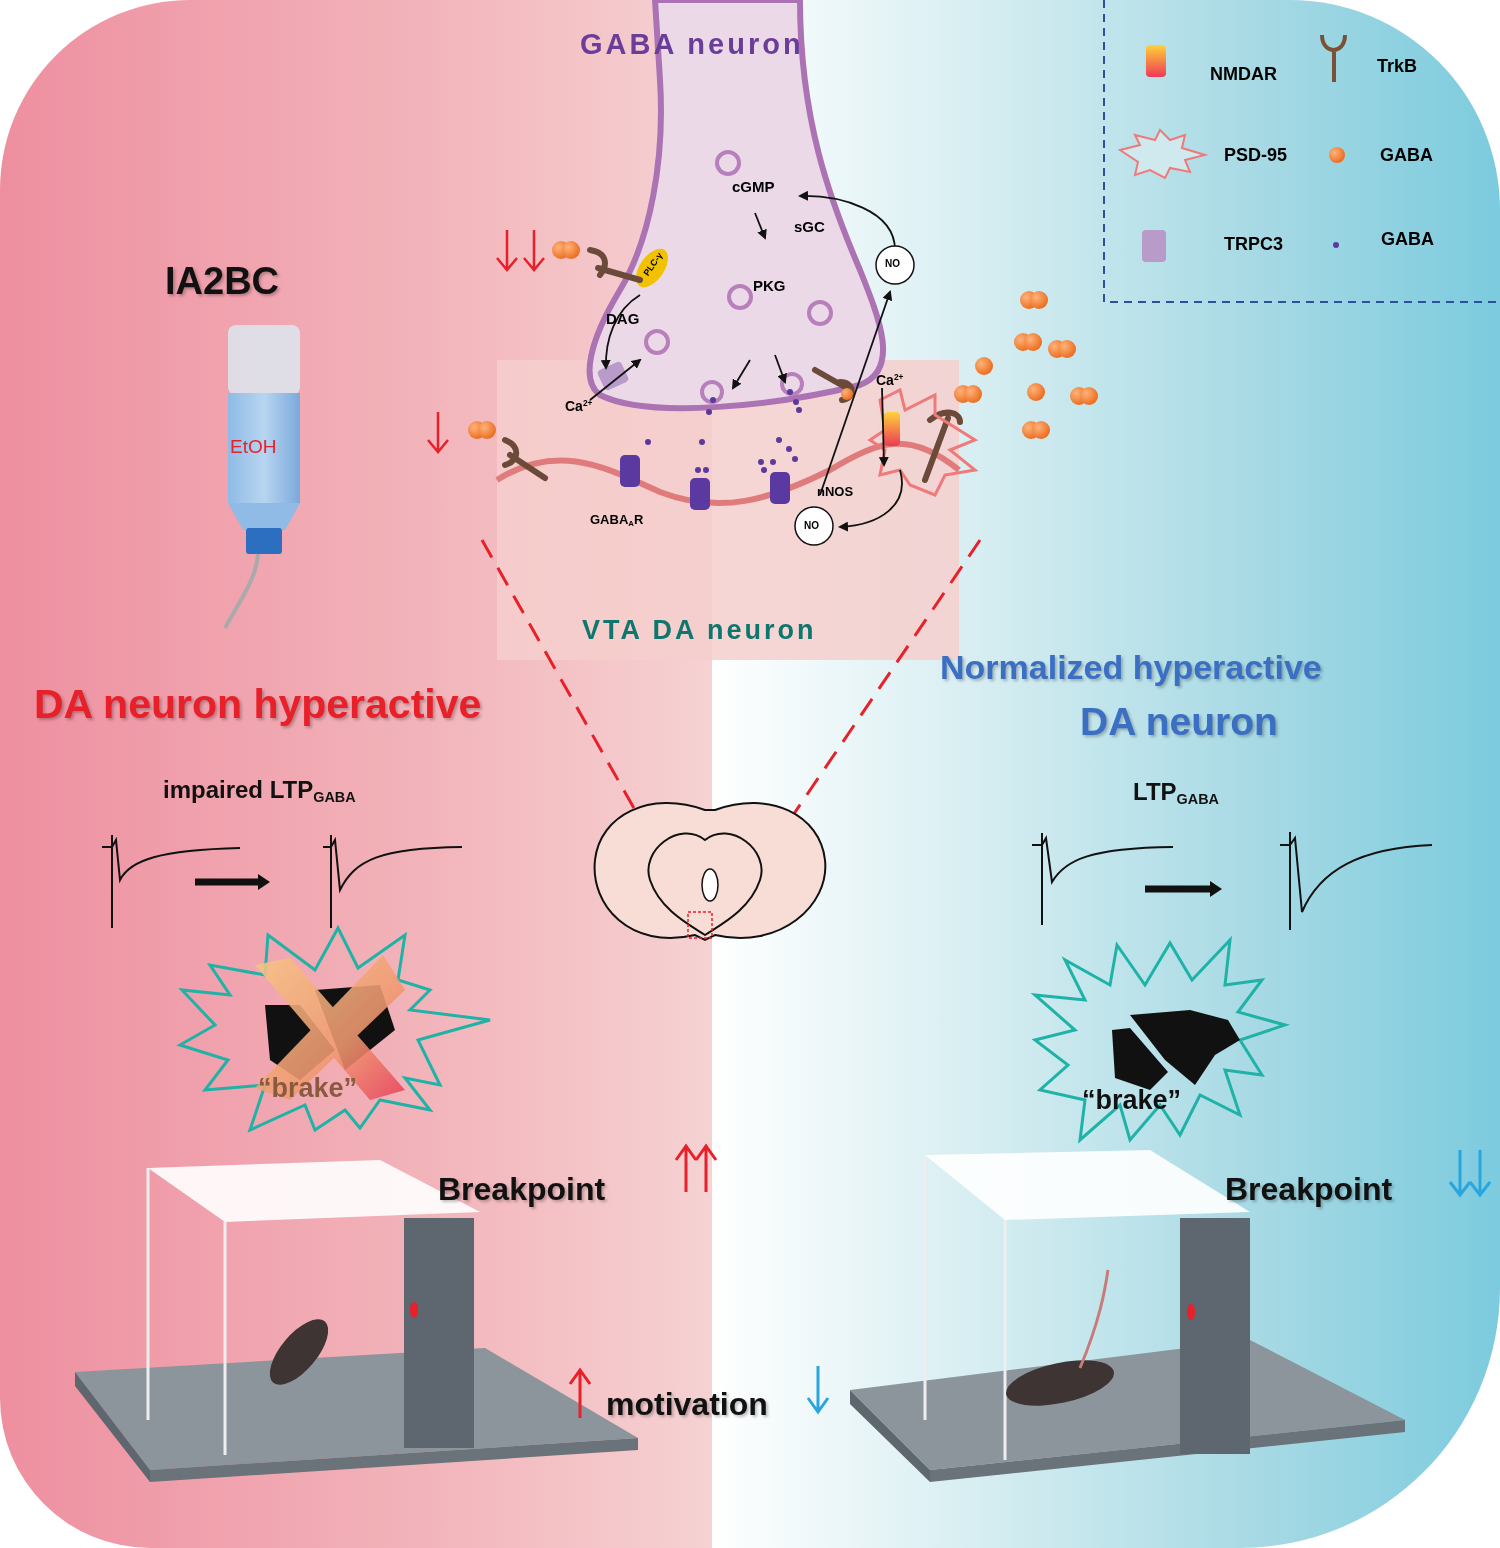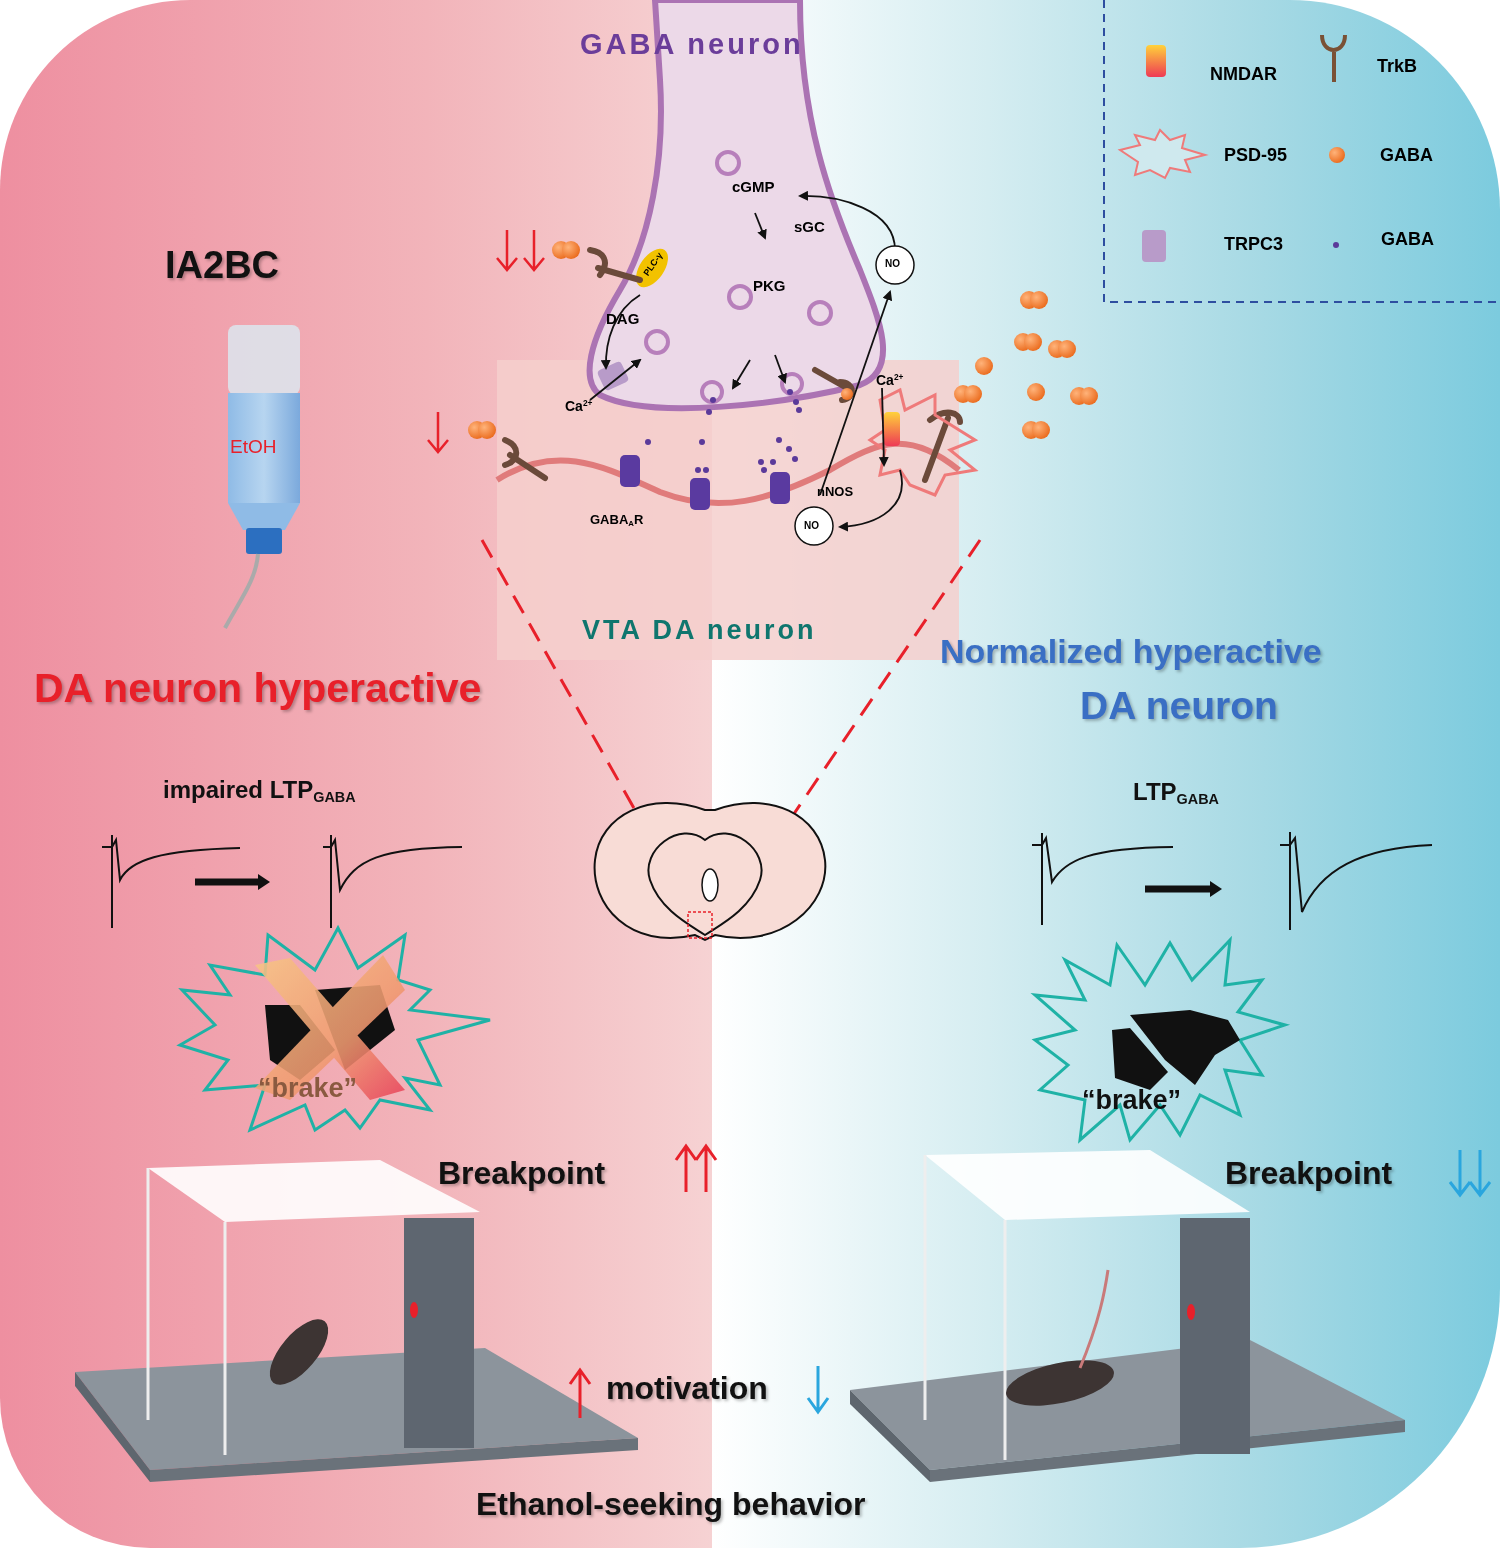--- a/index.html
+++ b/index.html
@@ -2,21 +2,21 @@
 <html><head>
 <meta charset="utf-8">
 <style>
   html,body{margin:0;padding:0;background:#ffffff;}
   body{width:1500px;height:1548px;position:relative;overflow:hidden;font-family:"Liberation Sans",sans-serif;}
   .canvas{position:absolute;left:0;top:0;width:1500px;height:1548px;}
   .bg-left{position:absolute;left:0;top:0;width:712px;height:1548px;border-top-left-radius:190px;border-bottom-left-radius:150px;background:linear-gradient(90deg,#ee8fa0 0%,#f2b4ba 60%,#f6d2d3 100%);}
   .bg-right{position:absolute;left:712px;top:0;width:788px;height:1548px;border-top-right-radius:210px;border-bottom-right-radius:260px;background:linear-gradient(90deg,#ffffff 0%,#d5edf1 35%,#a6d9e4 70%,#7ccbde 100%);}
   .txt{position:absolute;font-weight:bold;white-space:nowrap;}
   .t-black{color:#111;}
-  .shadow{text-shadow:2px 2px 3px rgba(0,0,0,0.25);}
+  .shadow{text-shadow:2px 2px 3px rgba(0,0,0,0.25);margin-top:16px;}
   svg{position:absolute;left:0;top:0;}
   .lbl{font-family:"Liberation Sans",sans-serif;font-weight:bold;}
   sub{font-size:60%;vertical-align:-0.25em;}
   sup{font-size:60%;vertical-align:0.6em;}
 </style>
 </head>
 <body>
 
 <div class="canvas">
   <div class="bg-left"></div>
@@ -256,14 +256,13 @@
 
   <div class="txt t-black" style="left:163px;top:776px;font-size:24px;"><span>impaired LTP</span><sub>GABA</sub></div>
   <div class="txt t-black" style="left:1133px;top:778px;font-size:24px;"><span>LTP</span><sub>GABA</sub></div>
 
   <div class="txt" style="left:258px;top:1073px;font-size:27px;color:#8a5a40;">“brake”</div>
   <div class="txt t-black" style="left:1082px;top:1085px;font-size:27px;">“brake”</div>
 
   <div class="txt t-black shadow" style="left:438px;top:1155px;font-size:32px;">Breakpoint</div>
   <div class="txt t-black shadow" style="left:1225px;top:1155px;font-size:32px;">Breakpoint</div>
   <div class="txt t-black shadow" style="left:606px;top:1370px;font-size:32px;">motivation</div>
-  <div class="txt t-black shadow" style="left:476px;top:1486px;font-size:32px;">Ethanol-seeking behavior</div>
 </div>
 
 </body></html>

